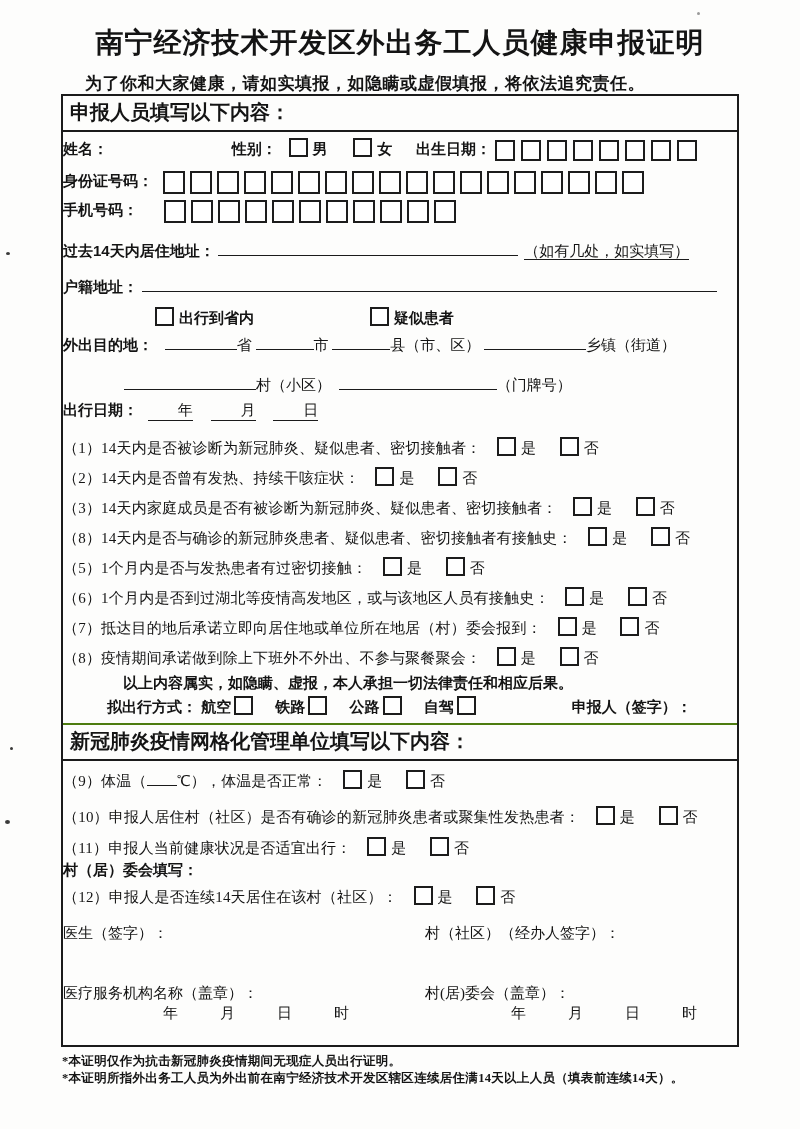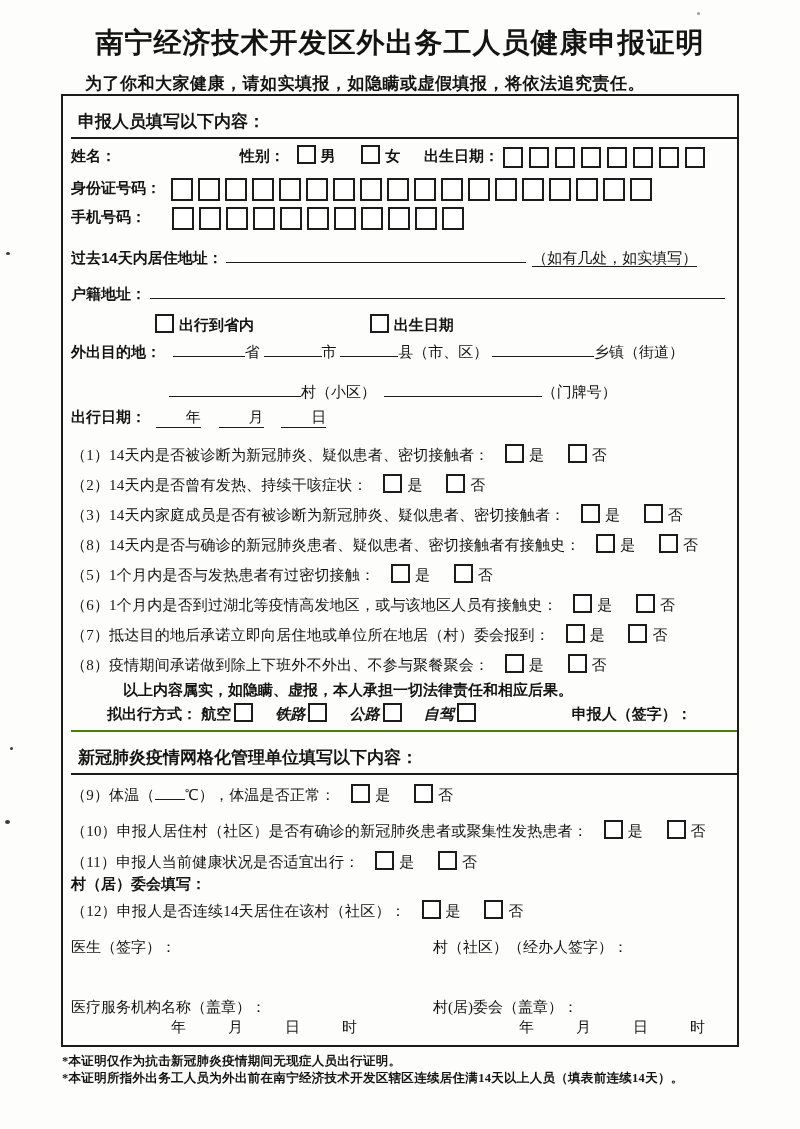--- a/index.html
+++ b/index.html
@@ -13,41 +13,41 @@
   }
   .subtitle{
     position:absolute;top:72px;left:85px;font-size:17px;font-weight:bold;letter-spacing:.5px;
   }
   .form-table{
     position:absolute;top:94px;left:61px;width:678px;height:953px;
     border:2px solid #1b1b1b;box-sizing:border-box;
     display:flex;flex-direction:column;
   }
   .sec-header{
-    font-family:"Liberation Sans", sans-serif;font-weight:bold;font-size:17px;
-    padding:14px 6px 4px 7px;border-bottom:2px solid #1b1b1b;margin-left:8px;
+    font-family:"Liberation Sans", sans-serif;font-weight:bold;font-size:20px;
+    padding:3px 6px 4px 7px;border-bottom:2px solid #1b1b1b;
   }
   .sec-header.mid{border-top:2px solid #4d7c0f;margin-top:6px;}
-  .row{padding-left:8px;font-size:15px;line-height:20px;white-space:nowrap;}
+  .row{padding-left:0;font-size:15px;line-height:20px;white-space:nowrap;}
   .lbl{font-family:"Liberation Sans", sans-serif;font-weight:bold;font-size:15px;}
   .subhead{font-family:"Liberation Sans", sans-serif;font-weight:bold;font-size:15px;}
   .cb{
     display:inline-block;width:15px;height:15px;border:2px solid #1c1c1c;background:#fff;
     vertical-align:-3px;margin-right:5px;box-sizing:content-box;
   }
   .cb.after{margin-right:0;margin-left:3px;}
   .dbox{
     display:inline-block;width:18px;height:19px;border:2px solid #1c1c1c;background:#fff;
     vertical-align:middle;margin-right:5px;
   }
   .dbox.sm{width:16px;height:17px;margin-right:6px;}
   .blank{display:inline-block;border-bottom:1.5px solid #1b1b1b;height:16px;vertical-align:baseline;}
   .u-unit{display:inline-block;border-bottom:1.5px solid #1b1b1b;padding-left:30px;}
   .yn{margin-right:2px;}
-  .gap18{margin-left:18px;font-style:italic;}
+  .gap18{margin-left:18px;}
   .gap12{margin-left:12px;}
   .qt{letter-spacing:.2px;}
   .statement{font-family:"Liberation Sans", sans-serif;font-weight:bold;padding-left:60px;}
   .mode-row{font-family:"Liberation Sans", sans-serif;font-weight:bold;padding-left:44px;}
   .sig-row{display:flex;}
   .sig-left{width:362px;}
   .dt-row{display:flex;padding-bottom:22px;}
   .dt-group{display:flex;}
   .dt-group span{margin-right:42px;}
   .dt-left{margin-left:100px;}
@@ -97,32 +97,32 @@
     <span style="border-bottom:1.5px solid #1b1b1b;margin-left:2px;">（如有几处，如实填写）</span>
   </div>
 
   <div class="row mt14">
     <span class="lbl">户籍地址：</span>
     <span class="blank" style="width:575px;"></span>
   </div>
 
   <div class="row mt10" style="padding-left:92px;">
     <span class="cb"></span><span class="lbl">出行到省内</span>
-    <span class="cb" style="margin-left:112px;"></span><span class="lbl">出生日期</span>
+    <span class="cb" style="margin-left:112px;"></span><span class="lbl">疑似患者</span>
   </div>
 
   <div class="row mt5">
     <span class="lbl">外出目的地：</span>
     <span class="blank" style="width:72px;margin-left:8px;"></span><span>省</span>
     <span class="blank" style="width:58px;"></span><span>市</span>
     <span class="blank" style="width:58px;"></span><span>县（市、区）</span>
     <span class="blank" style="width:102px;"></span><span>乡镇（街道）</span>
   </div>
 
-  <div class="row mt18" style="padding-left:106px;">
+  <div class="row mt18" style="padding-left:61px;">
     <span class="blank" style="width:132px;"></span><span>村（小区）</span>
     <span class="blank" style="width:158px;margin-left:4px;"></span><span>（门牌号）</span>
   </div>
 
   <div class="row mt5">
     <span class="lbl">出行日期：</span>
     <span class="u-unit" style="margin-left:6px;">年</span>
     <span class="u-unit" style="margin-left:14px;">月</span>
     <span class="u-unit" style="margin-left:14px;">日</span>
   </div>

